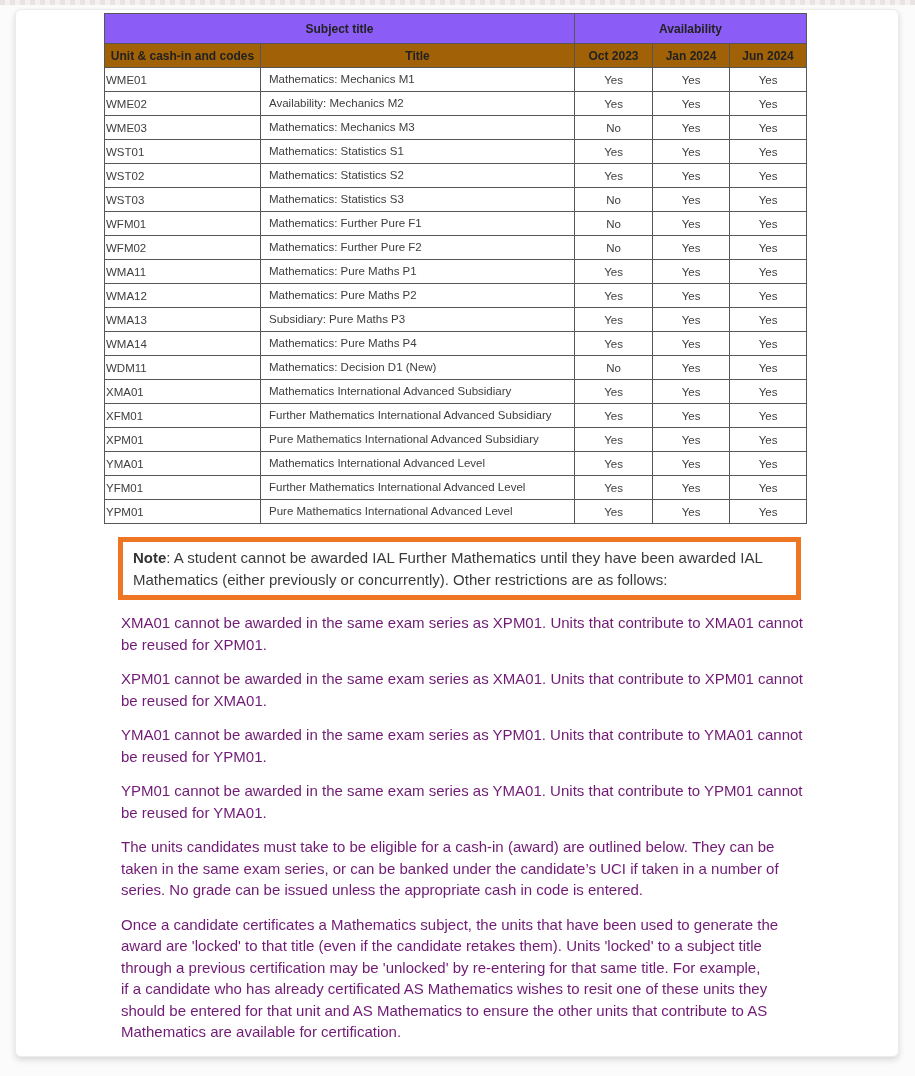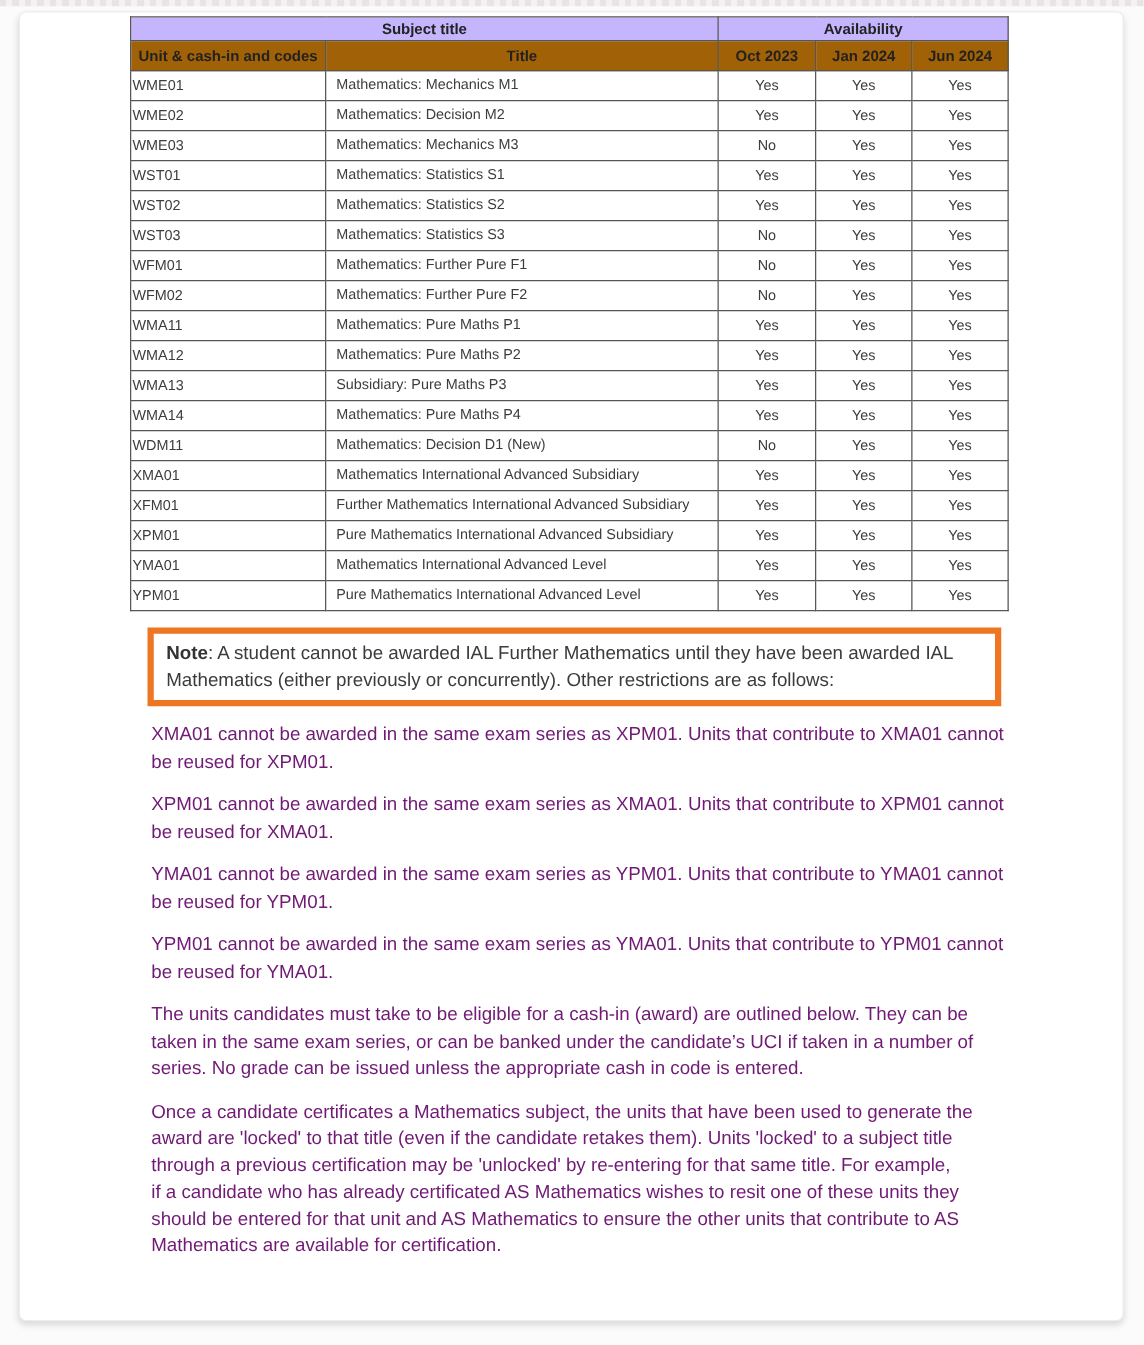--- a/index.html
+++ b/index.html
@@ -23,22 +23,22 @@
     overflow:hidden;
   }
   
   table.units {
     border-collapse:collapse; table-layout:fixed;
     width:702px; margin:3px 0 0 88px;
     font-size:11.5px; color:#3d3d3d;
   }
   table.units th, table.units td { border:1px solid #565656; }
   thead tr.group th {
-    background:#c4b5fd; font-weight:bold; font-size:12px;
-    height:19px; padding:1px 0; text-align:center; color:#222;
+    background:#8b5cf6; font-weight:bold; font-size:12px;
+    height:30px; padding:1px 0; text-align:center; color:#222;
   }
   thead tr.cols th {
     background:#a16207; font-weight:bold; font-size:12px;
     height:24px; text-align:center; color:#222;
   }
   td.c-code  { height:24px; }
   td.c-title { text-align:left; padding:3px 10px 3px 8px; line-height:15px; }
   td.c-avail { text-align:center; height:24px; }
   
   .note {
@@ -87,21 +87,21 @@
     <tbody>
         <tr>
           <td class="c-code">WME01</td>
           <td class="c-title">Mathematics: Mechanics M1</td>
           <td class="c-avail">Yes</td>
           <td class="c-avail">Yes</td>
           <td class="c-avail">Yes</td>
         </tr>
         <tr>
           <td class="c-code">WME02</td>
-          <td class="c-title">Mathematics: Decision M2</td>
+          <td class="c-title">Availability: Mechanics M2</td>
           <td class="c-avail">Yes</td>
           <td class="c-avail">Yes</td>
           <td class="c-avail">Yes</td>
         </tr>
         <tr>
           <td class="c-code">WME03</td>
           <td class="c-title">Mathematics: Mechanics M3</td>
           <td class="c-avail">No</td>
           <td class="c-avail">Yes</td>
           <td class="c-avail">Yes</td>
@@ -193,20 +193,27 @@
         <tr>
           <td class="c-code">XPM01</td>
           <td class="c-title">Pure Mathematics International Advanced Subsidiary</td>
           <td class="c-avail">Yes</td>
           <td class="c-avail">Yes</td>
           <td class="c-avail">Yes</td>
         </tr>
         <tr>
           <td class="c-code">YMA01</td>
           <td class="c-title">Mathematics International Advanced Level</td>
+          <td class="c-avail">Yes</td>
+          <td class="c-avail">Yes</td>
+          <td class="c-avail">Yes</td>
+        </tr>
+        <tr>
+          <td class="c-code">YFM01</td>
+          <td class="c-title">Further Mathematics International Advanced Level</td>
           <td class="c-avail">Yes</td>
           <td class="c-avail">Yes</td>
           <td class="c-avail">Yes</td>
         </tr>
         <tr>
           <td class="c-code">YPM01</td>
           <td class="c-title">Pure Mathematics International Advanced Level</td>
           <td class="c-avail">Yes</td>
           <td class="c-avail">Yes</td>
           <td class="c-avail">Yes</td>

